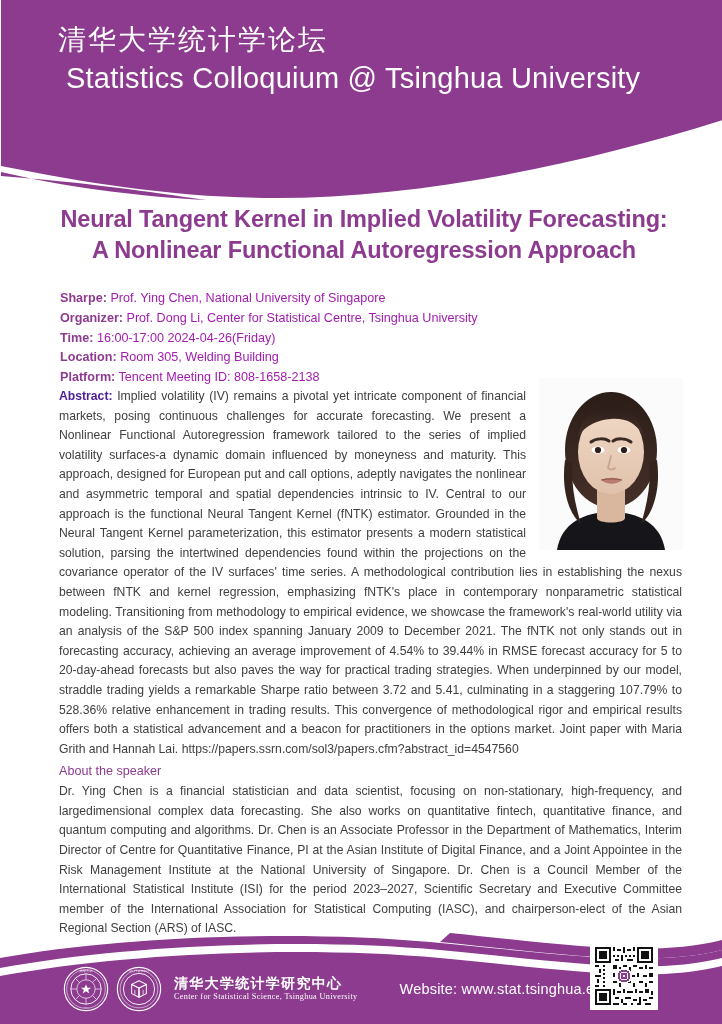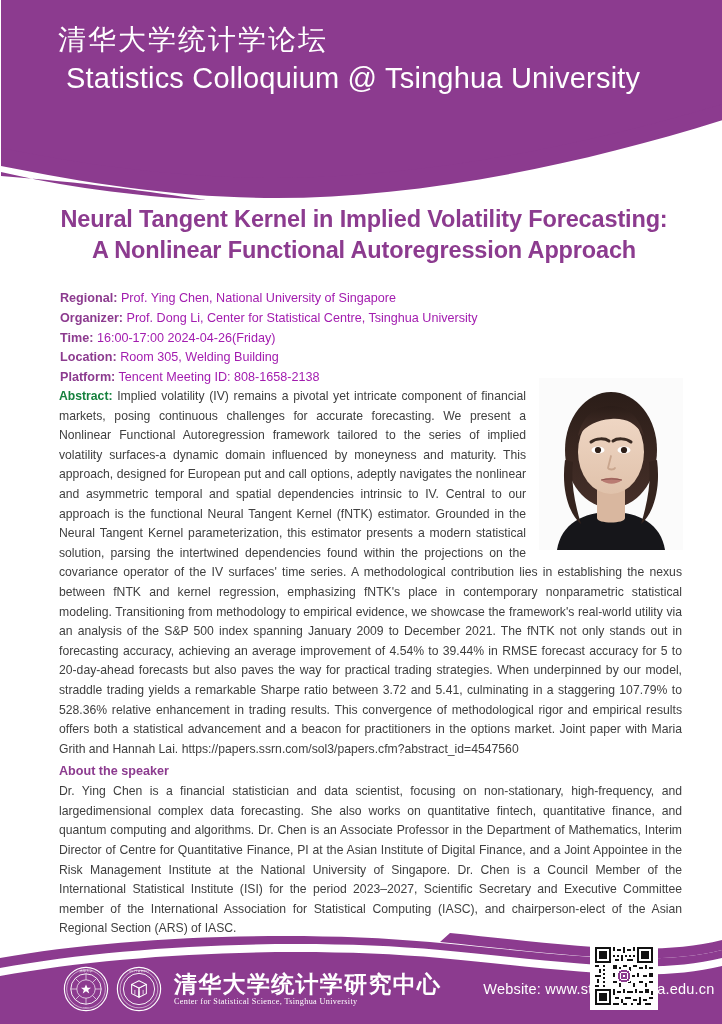--- a/index.html
+++ b/index.html
@@ -109,33 +109,33 @@
   .para {
     font-size: 12.2px;
     line-height: 19.6px;
     color: #404040;
     text-align: justify;
     text-justify: inter-word;
     margin: 0;
     hyphens: manual;
   }
   .inline-label {
-    color: #15803d;
+    color: #4c1d95;
     font-weight: bold;
   }
   
   #photo-spacer {
     float: right;
     width: 156px;
     height: 168px;
     shape-outside: margin-box;
   }
   .section-heading {
     color: #8C3B8F;
-    font-weight: bold;
+    font-weight: normal;
     font-size: 12.6px;
     line-height: 21px;
     margin: 2px 0 0 0;
   }
 
   
   #footer-band {
     position: absolute;
     left: 0;
     bottom: 0;
@@ -166,21 +166,21 @@
     width: 46px;
     height: 46px;
     flex: none;
   }
   #footer-center-name {
     margin-left: 12px;
     color: #ffffff;
     line-height: 1.05;
   }
   #center-name-cn {
-    font-size: 23px;
+    font-size: 14px;
     letter-spacing: 1.3px;
     font-weight: bold;
     white-space: nowrap;
   }
   #center-name-en {
     font-size: 8.2px;
     letter-spacing: 0.35px;
     margin-top: 2px;
     white-space: nowrap;
     font-family: Liberation Serif, serif;
@@ -234,21 +234,21 @@
   </div>
 </div>
 
 <div id="talk-title">
   <div>Neural Tangent Kernel in Implied Volatility Forecasting:</div>
   <div>A Nonlinear Functional Autoregression Approach</div>
 </div>
 
 <div id="meta-block">
   <div class="meta-row">
-    <span class="meta-label">Regional:</span>
+    <span class="meta-label">Sharpe:</span>
     <span class="meta-value">Prof. Ying Chen, National University of Singapore</span>
   </div>
   <div class="meta-row">
     <span class="meta-label">Organizer:</span>
     <span class="meta-value">Prof. Dong Li, Center for Statistical Centre, Tsinghua University</span>
   </div>
   <div class="meta-row">
     <span class="meta-label">Time:</span>
     <span class="meta-value">16:00-17:00 2024-04-26(Friday)</span>
   </div>

